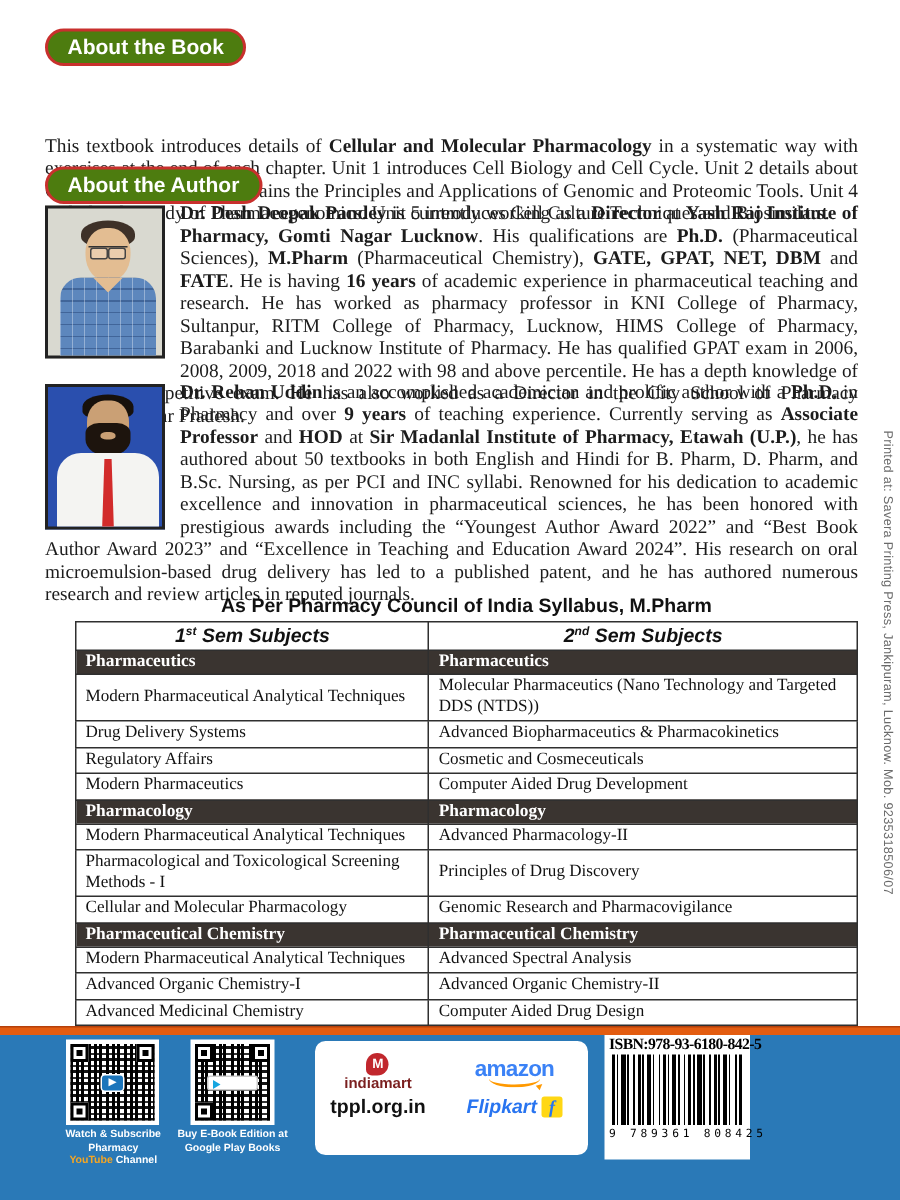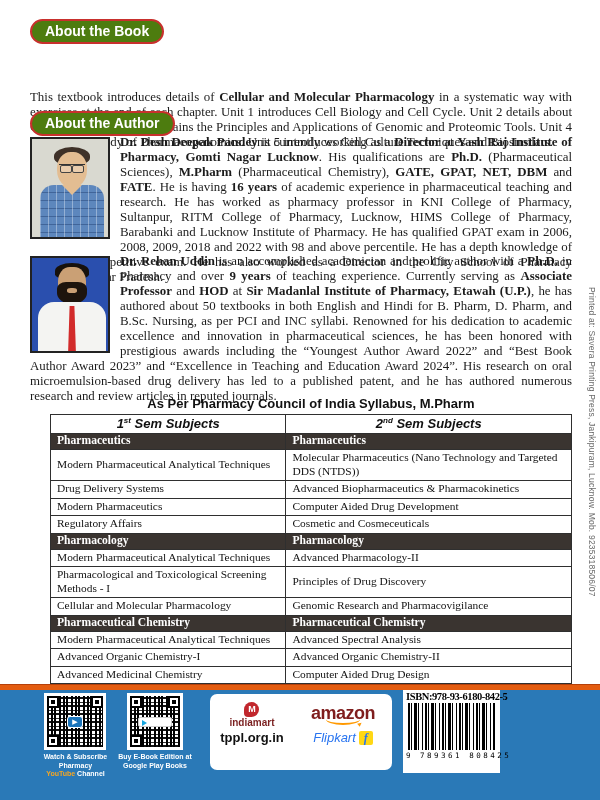--- a/index.html
+++ b/index.html
@@ -98,27 +98,27 @@
   
   .also-box { position:absolute; left:210px; top:10px; width:182px; height:76px; background:#fff; border-radius:7px; padding-top:5px; }
   .also-title { text-align:center; font-family:"Liberation Sans", sans-serif; font-weight:bold; font-size:10.5px; color:#111; }
   .logo-grid { display:grid; grid-template-columns:78px 92px; justify-content:center; column-gap:6px; row-gap:2px; margin-top:3px; align-items:center; }
   .logo-cell { display:flex; align-items:center; justify-content:center; }
   .im-wrap { display:flex; flex-direction:column; align-items:center; }
   .im-icon { width:15px; height:15px; background:#c1272d; border-radius:50% 50% 50% 4px;
     color:#fff; font-family:"Liberation Sans", sans-serif; font-weight:bold; font-size:9px; line-height:15px; text-align:center; }
   .im-text { font-family:"Liberation Sans", sans-serif; font-weight:bold; font-size:10px; color:#7a1f1f; margin-top:0; }
   .amazon-wrap { display:flex; flex-direction:column; align-items:center; }
-  .amazon-text { font-family:"Liberation Sans", sans-serif; font-weight:bold; font-size:18px; letter-spacing:-0.5px; color:#7f1d1d; line-height:14px; }
+  .amazon-text { font-family:"Liberation Sans", sans-serif; font-weight:bold; font-size:15px; letter-spacing:-0.5px; color:#3b82f6; line-height:14px; }
   .amazon-smile { width:34px; height:7px; border-bottom:2px solid #ff9900; border-radius:0 0 60% 60% / 0 0 100% 100%; position:relative; margin-top:-2px; }
   .amazon-smile:after { content:""; position:absolute; right:-2px; bottom:-3px; width:0; height:0;
     border-left:4px solid #ff9900; border-top:2px solid transparent; border-bottom:2px solid transparent; transform:rotate(-40deg); }
   .tppl-text { font-family:"Liberation Sans", sans-serif; font-weight:bold; font-size:13px; color:#111; }
   .fk-wrap { display:flex; align-items:center; gap:3px; }
-  .fk-text { font-family:"Liberation Sans", sans-serif; font-weight:normal; font-style:italic; font-size:13px; color:#2874f0; }
+  .fk-text { font-family:"Liberation Sans", sans-serif; font-weight:bold; font-style:italic; font-size:13px; color:#2874f0; }
   .fk-icon { width:14px; height:14px; background:#ffd714; border-radius:2px;
     color:#2874f0; font-family:"Liberation Serif", serif; font-weight:bold; font-style:italic;
     font-size:12px; line-height:14px; text-align:center; }
   
   .isbn-box { position:absolute; left:403px; top:6px; width:97px; height:83px; background:#fff; padding:1px 3px; }
   .isbn-label { font-family:"Liberation Serif", serif; font-weight:bold; font-size:10.5px; letter-spacing:-0.4px; white-space:nowrap; text-align:center; color:#000; }
   .barcode { height:47px; margin:1px 2px 0 2px;
     background:repeating-linear-gradient(90deg, #000 0 2px, #fff 2px 3px, #000 3px 4px, #fff 4px 6px, #000 6px 9px, #fff 9px 10px, #000 10px 11px, #fff 11px 14px, #000 14px 15px, #fff 15px 17px); }
   .isbn-digits { text-align:center; font-family:"DejaVu Sans Mono", monospace; font-size:7.5px; letter-spacing:2.5px; color:#000; margin-top:1px; white-space:nowrap; }
   
@@ -182,26 +182,26 @@
           </tr>
           <tr class="data-row">
             <td>Modern Pharmaceutical Analytical Techniques</td>
             <td>Molecular Pharmaceutics (Nano Technology and Targeted DDS (NTDS))</td>
           </tr>
           <tr class="data-row">
             <td>Drug Delivery Systems</td>
             <td>Advanced Biopharmaceutics &amp; Pharmacokinetics</td>
           </tr>
           <tr class="data-row">
+            <td>Regulatory Affairs</td>
+            <td>Cosmetic and Cosmeceuticals</td>
+          </tr>
+          <tr class="data-row">
             <td>Modern Pharmaceutics</td>
             <td>Computer Aided Drug Development</td>
-          </tr>
-          <tr class="data-row">
-            <td>Regulatory Affairs</td>
-            <td>Cosmetic and Cosmeceuticals</td>
           </tr>
           <tr class="cat-row">
             <td>Pharmacology</td>
             <td>Pharmacology</td>
           </tr>
           <tr class="data-row">
             <td>Modern Pharmaceutical Analytical Techniques</td>
             <td>Advanced Pharmacology-II</td>
           </tr>
           <tr class="data-row">

